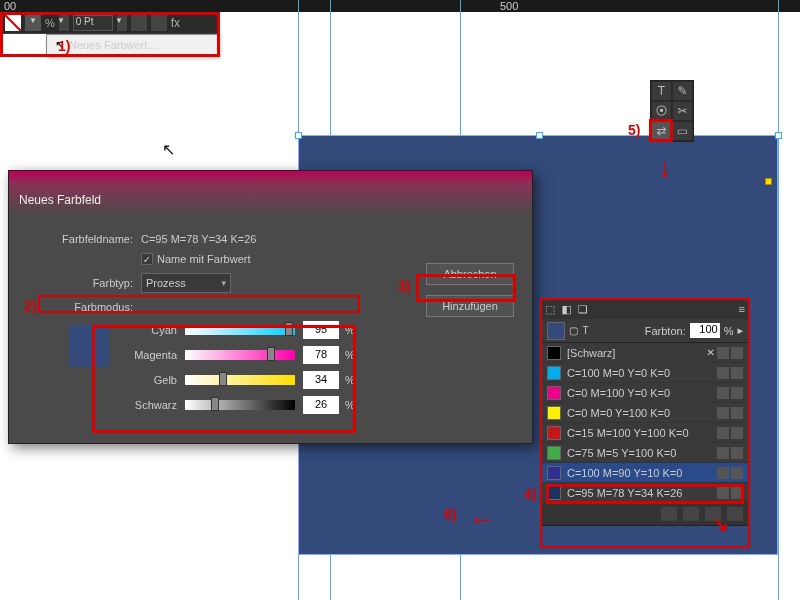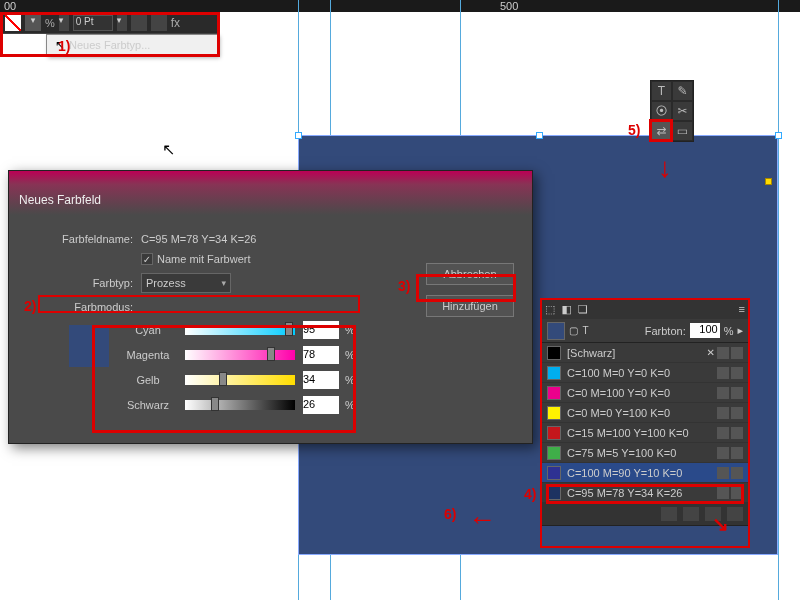--- a/index.html
+++ b/index.html
@@ -28,28 +28,28 @@
 .dlg-label{width:110px;text-align:right;margin-right:8px;color:#ccc}
 .dlg-text{color:#ccc}
 .dlg-select{flex:0 0 90px;height:20px;background:#3a3a3a;border:1px solid #666;padding:0 4px;display:flex;align-items:center;justify-content:space-between}
 .dlg-select.wide{flex:0 0 230px}
 .dlg-select::after{content:"▾";font-size:9px;color:#aaa}
 .dlg-check{width:12px;height:12px;background:#3a3a3a;border:1px solid #666;display:inline-flex;align-items:center;justify-content:center;margin-right:4px;font-size:10px}
 .dlg-btn{position:absolute;right:18px;width:88px;height:22px;background:#525252;border:1px solid #777;display:flex;align-items:center;justify-content:center}
 .swatch-prev{width:40px;height:42px;background:#334a7a;margin:4px 0 0 46px;float:left}
 .sliders{margin-left:96px;margin-top:4px}
 .slider-row{display:flex;align-items:center;margin-bottom:7px}
-.slider-label{width:58px;text-align:center;margin-right:8px}
+.slider-label{width:58px;text-align:right;margin-right:8px}
 .slider-track{width:110px;height:10px;position:relative;margin-right:8px}
 .slider-track.cyan{background:linear-gradient(90deg,#fff,#0cf)}
 .slider-track.mag{background:linear-gradient(90deg,#fff,#f0a)}
 .slider-track.yel{background:linear-gradient(90deg,#fff,#fd0)}
 .slider-track.blk{background:linear-gradient(90deg,#fff,#000)}
 .slider-thumb{position:absolute;top:-3px;width:8px;height:14px;background:#888;border:1px solid #333}
-.slider-val{width:36px;height:18px;background:#fff;color:#000;padding-top:2px;font-size:11px}
+.slider-val{width:36px;height:18px;background:#fff;color:#000;text-align:center;padding-top:2px;font-size:11px}
 .slider-pct{margin-left:6px}
 
 .mini-tools{position:absolute;top:80px;left:650px;width:44px;background:#3a3a3a;border:1px solid #222;display:flex;flex-wrap:wrap}
 .mini-tool{width:21px;height:20px;display:flex;align-items:center;justify-content:center;border:1px solid #2a2a2a;font-size:12px;color:#bbb}
 
 .swatches{position:absolute;top:298px;left:540px;width:210px;background:#3a3a3a;border:1px solid #222;font-size:10px}
 .sw-tabs{height:20px;background:#333;display:flex;align-items:center;padding:0 4px;gap:6px}
 .sw-top{height:24px;display:flex;align-items:center;padding:0 6px;gap:4px;border-bottom:1px solid #222}
 .sw-chip{width:18px;height:18px;background:#334a7a;border:1px solid #666}
 .sw-tint-field{width:30px;height:15px;background:#fff;color:#000;text-align:right;padding:0 2px}
@@ -78,21 +78,21 @@
   <span class="tb-icon" style="width:10px;font-size:9px">▾</span>
   <div class="tb-field">0 Pt</div>
   <span class="tb-icon" style="width:10px;font-size:9px">▾</span>
   <span class="tb-icon"></span>
   <span class="tb-icon"></span>
   <span class="tb-fx">fx</span>
 </div>
 
 <div class="menu-popup">
   <span style="font-size:12px;margin-right:4px;color:#000">↖</span>
-  <span>Neues Farbtyp...</span>
+  <span>Neues Farbwert...</span>
 </div>
 <div class="red-box" style="top:12px;left:0;width:220px;height:45px"></div>
 <div class="annotation" style="top:38px;left:58px">1)</div>
 
 <div class="cursor" style="top:140px;left:162px">↖</div>
 
 <div class="guide-v" style="left:298px;top:0;height:600px"></div>
 <div class="guide-v" style="left:330px;top:0;height:600px"></div>
 <div class="guide-v" style="left:460px;top:0;height:600px"></div>
 <div class="guide-v" style="left:778px;top:0;height:600px"></div>

